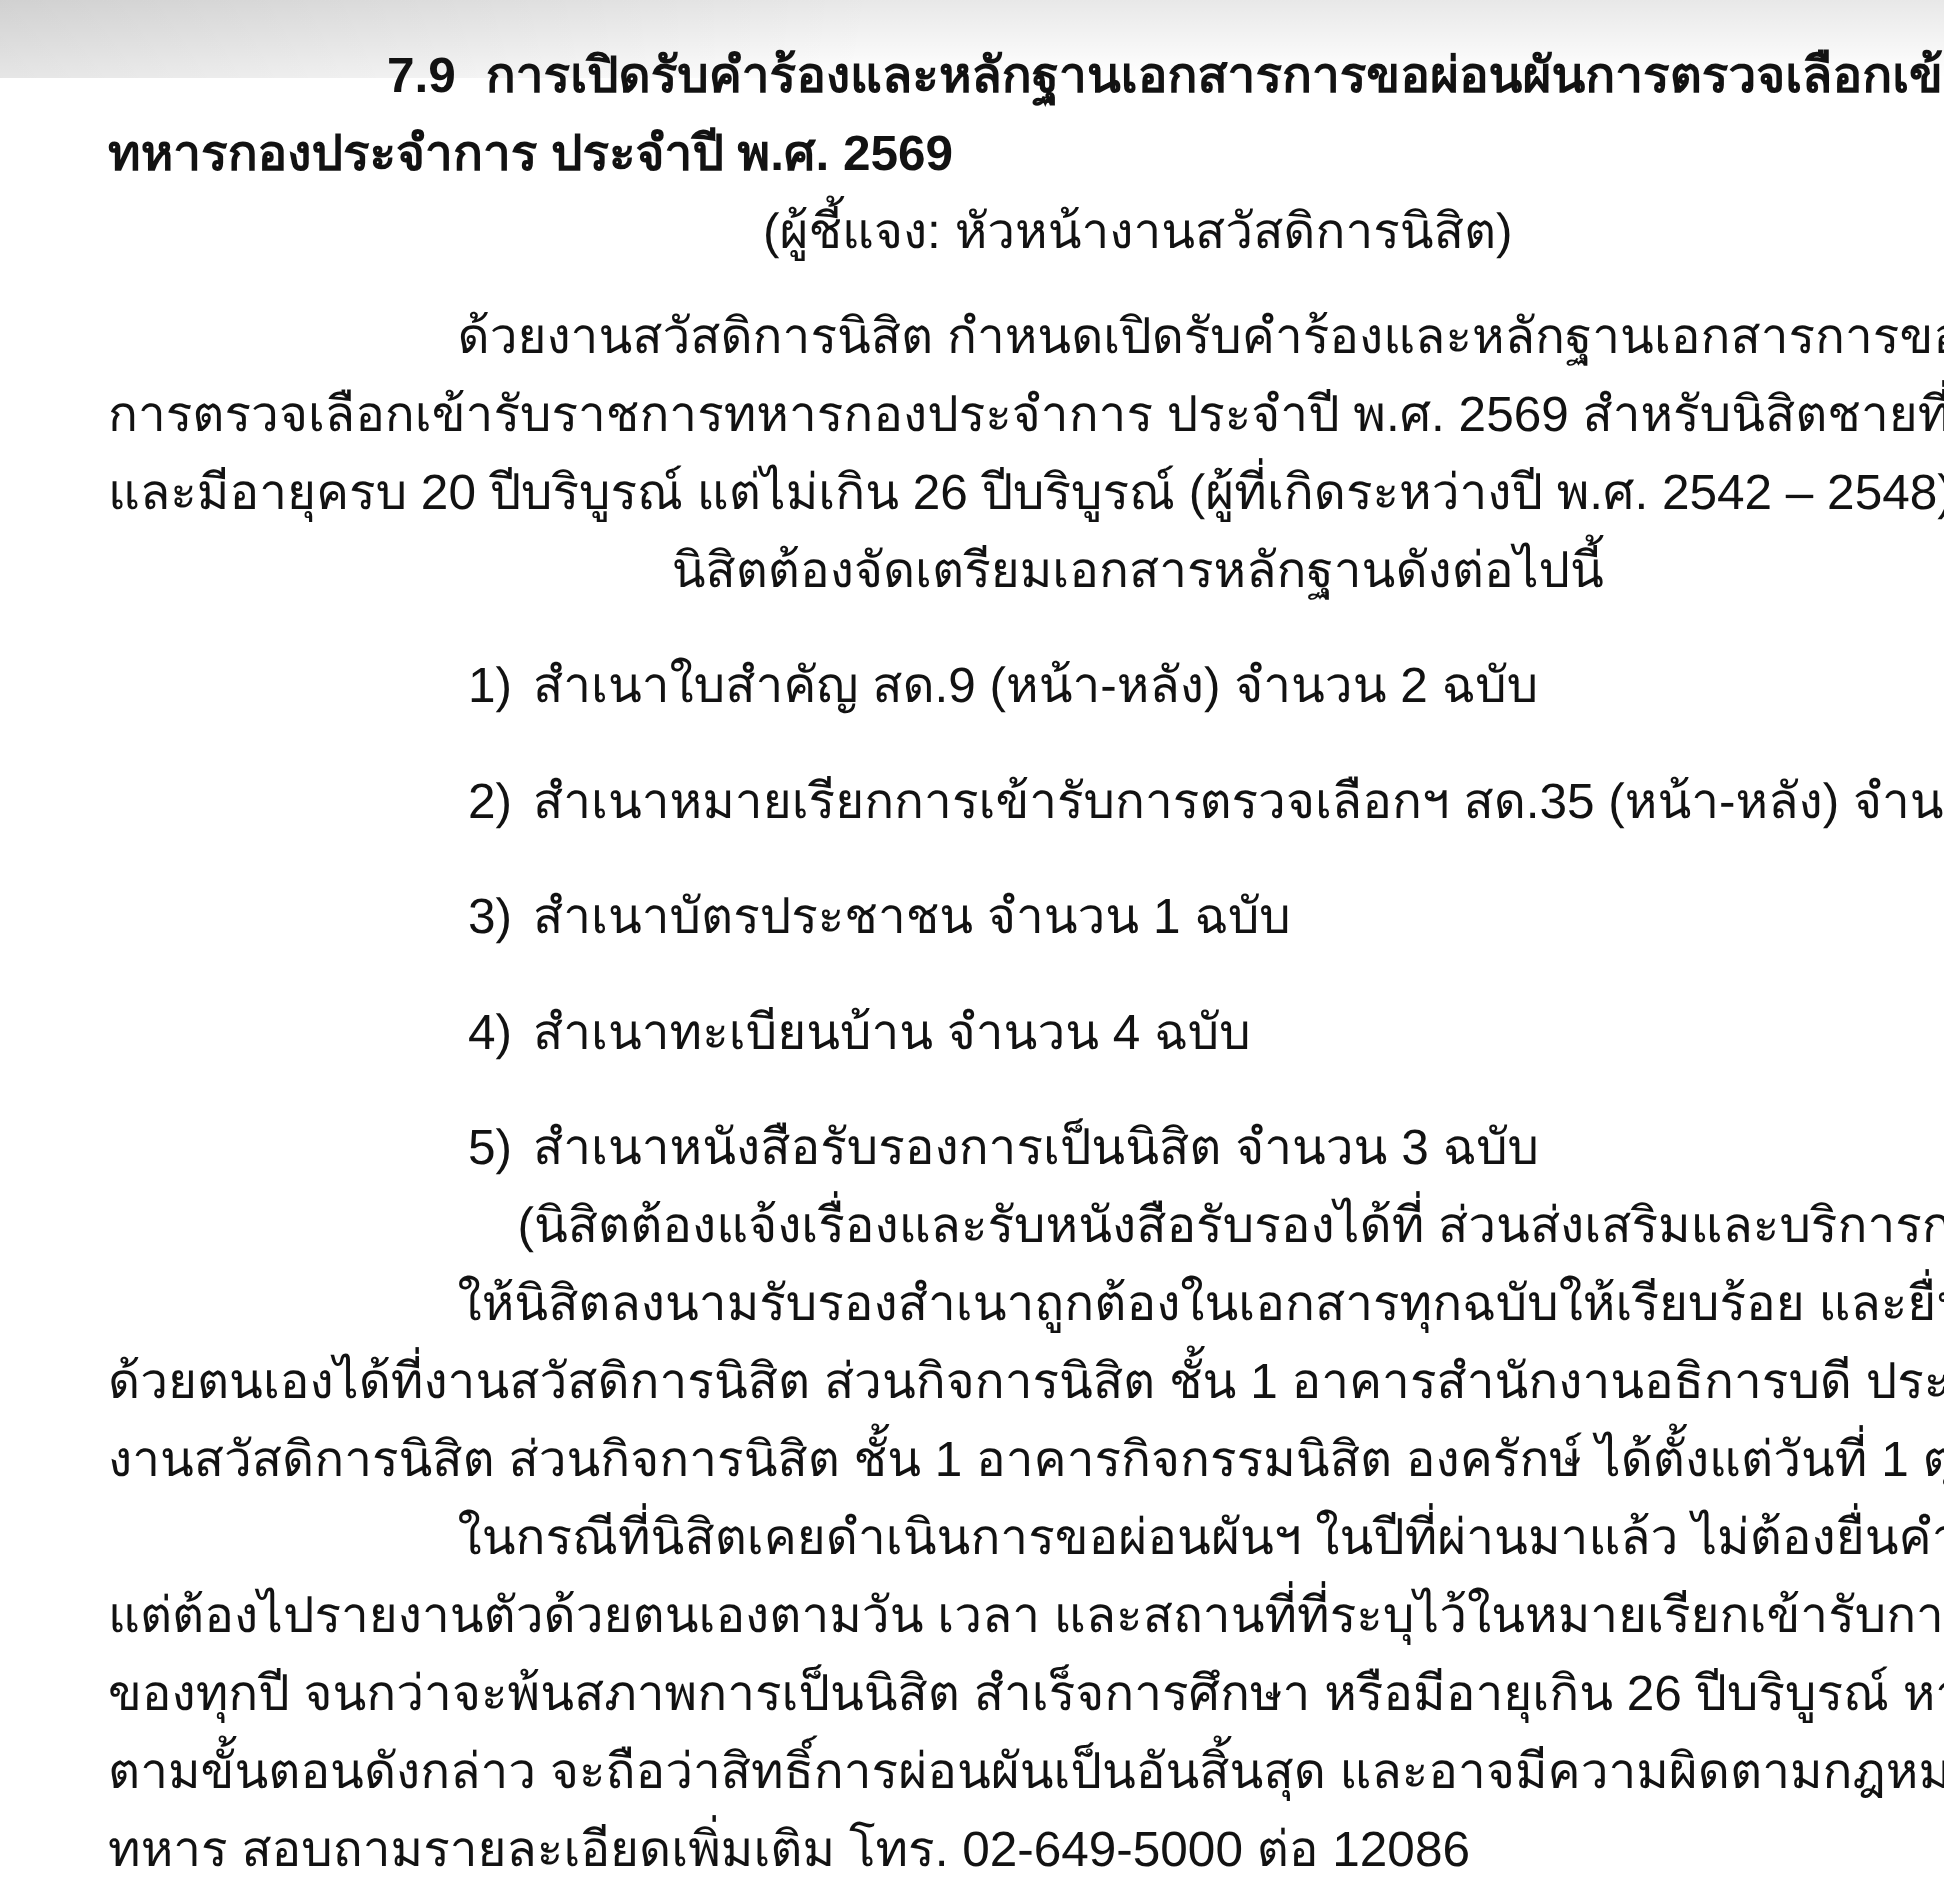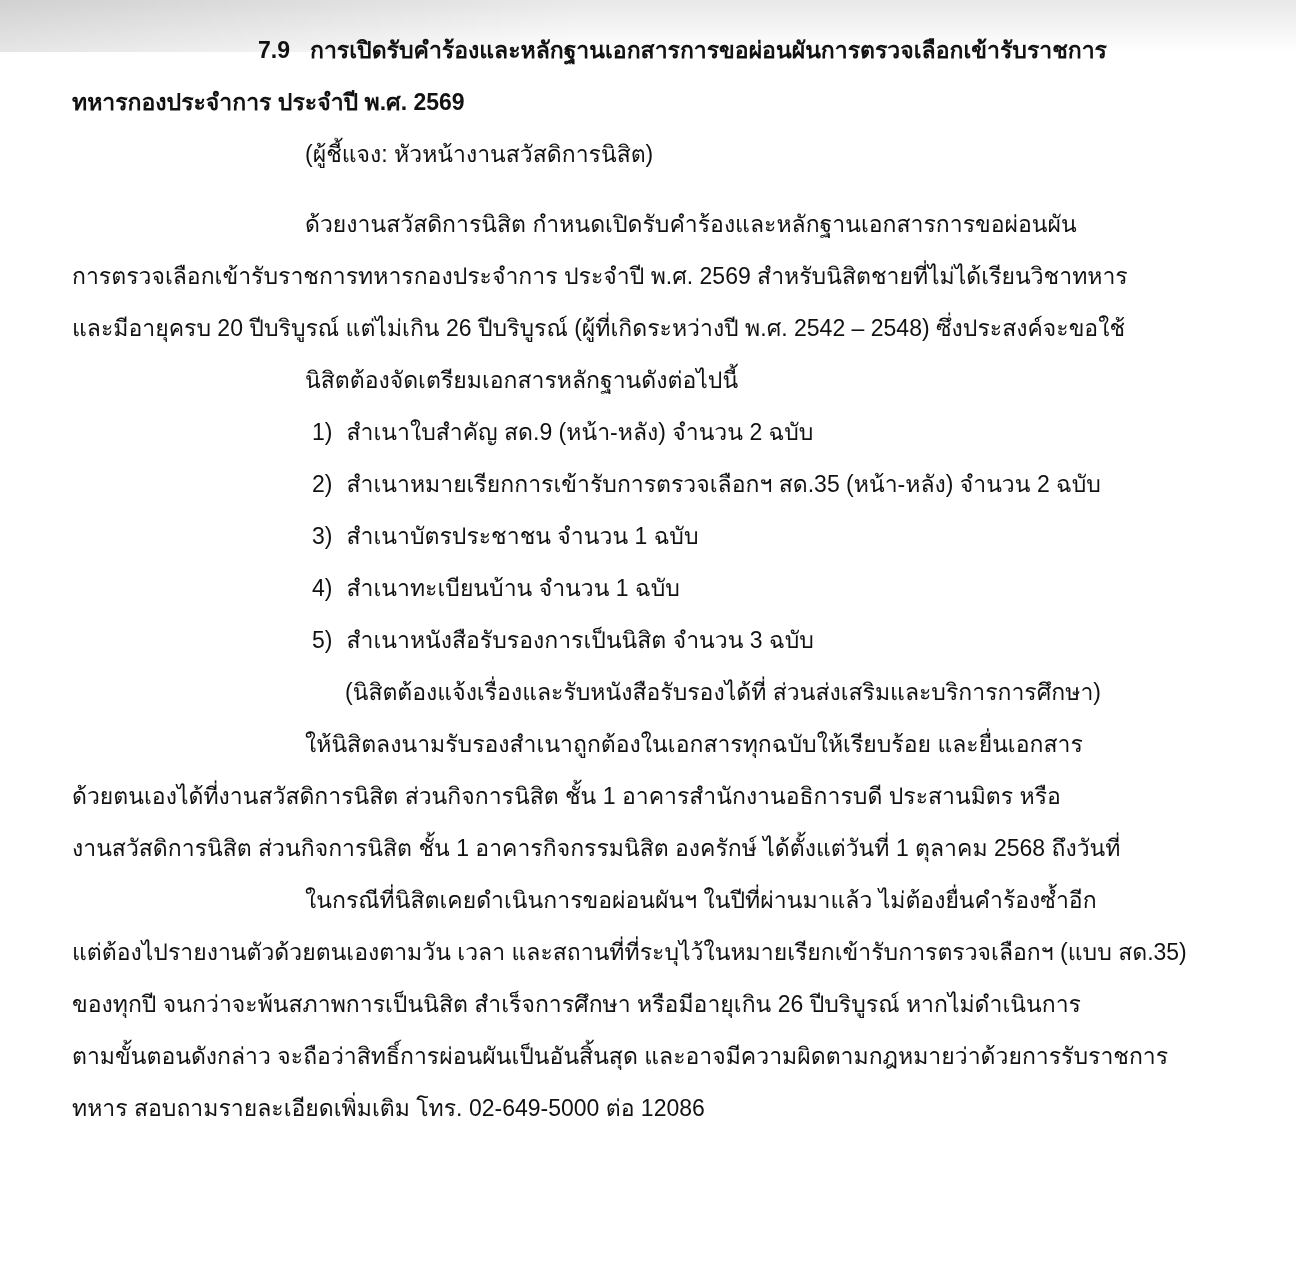--- a/index.html
+++ b/index.html
@@ -6,21 +6,21 @@
   html, body { background: #ffffff; }
 
   .page {
     position: relative;
     width: 1296px;
     height: 1264px;
     margin: 0 auto;
     background: #ffffff;
     color: #121212;
     font-family: "Liberation Sans", "DejaVu Sans", sans-serif;
-    font-size: 23px;
+    font-size: 33px;
     line-height: 52px;
     padding: 24px 84px 0 72px;
     overflow: hidden;
   }
 
   
   .page::before {
     content: "";
     position: absolute;
     top: 0; left: 0; right: 0;
@@ -30,26 +30,26 @@
       linear-gradient(to bottom, rgba(0,0,0,0.09), rgba(0,0,0,0));
     pointer-events: none;
   }
 
   .line, .doc-item, .single-line { white-space: nowrap; }
 
   .section-title { font-weight: bold; }
   .title-line1 { padding-left: 186px; }
   .title-num { display: inline-block; margin-right: 20px; }
 
-  .indent { padding-left: 233px; }
+  .indent { padding-left: 233px; text-align: center; }
 
   .para > .line:first-child { padding-left: 233px; }
   .para-intro { margin-top: 18px; }
 
-  .doc-item { padding-left: 240px; }
+  .doc-item { padding-left: 240px; margin-top: 25px; }
   .doc-num { display: inline-block; margin-right: 14px; }
 
   .note { padding-left: 273px; }
 </style>
 </head>
 <body>
 
 <div class="page">
 
   <div class="section-title">
@@ -75,21 +75,21 @@
   <div class="doc-item">
       <span class="doc-num">1)</span><span>สำเนาใบสำคัญ สด.9 (หน้า-หลัง) จำนวน 2 ฉบับ</span>
     </div>
       <div class="doc-item">
       <span class="doc-num">2)</span><span>สำเนาหมายเรียกการเข้ารับการตรวจเลือกฯ สด.35 (หน้า-หลัง) จำนวน 2 ฉบับ</span>
     </div>
       <div class="doc-item">
       <span class="doc-num">3)</span><span>สำเนาบัตรประชาชน จำนวน 1 ฉบับ</span>
     </div>
       <div class="doc-item">
-      <span class="doc-num">4)</span><span>สำเนาทะเบียนบ้าน จำนวน 1 ฉบับ</span>
+      <span class="doc-num">4)</span><span>สำเนาทะเบียนบ้าน จำนวน 4 ฉบับ</span>
     </div>
       <div class="doc-item">
       <span class="doc-num">5)</span><span>สำเนาหนังสือรับรองการเป็นนิสิต จำนวน 3 ฉบับ</span>
     </div>
     </div>
 
   <div class="note single-line">(นิสิตต้องแจ้งเรื่องและรับหนังสือรับรองได้ที่ ส่วนส่งเสริมและบริการการศึกษา)</div>
 
   <div class="para">
 

